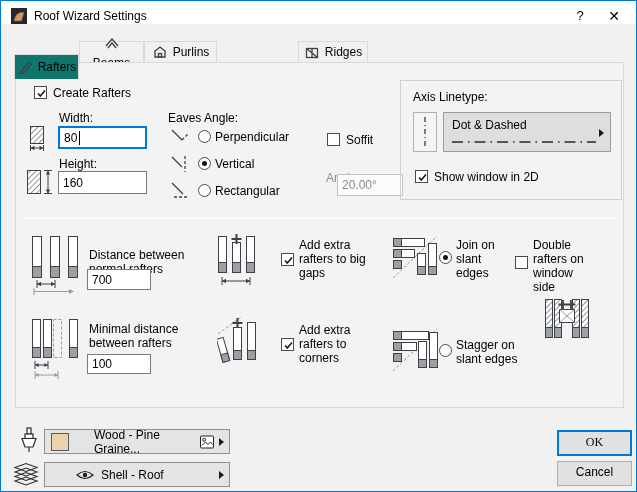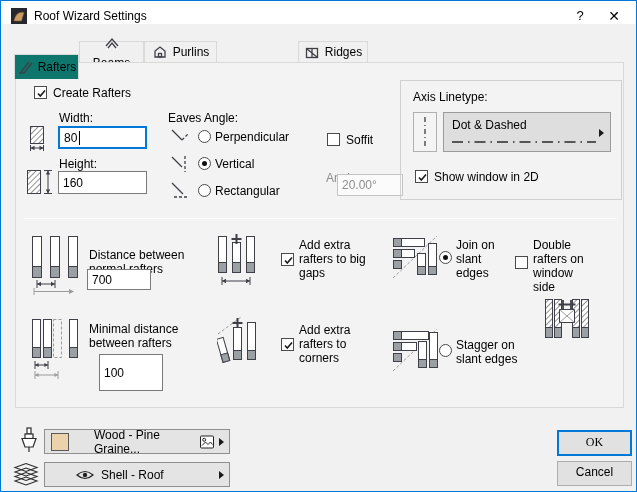--- a/index.html
+++ b/index.html
@@ -280,21 +280,21 @@
           <line x1="5" y1="47" x2="18" y2="47"></line>
         </g>
       <path d="M5,47 l3.6,-2 v4 Z M18,47 l-3.6,-2 v4 Z" fill="#3f3f47"></path>
       <g stroke="#9b9b9b">
           <path d="M5,53 v8 M28,53 v8"></path>
           <line x1="5" y1="57" x2="28" y2="57"></line>
         </g>
       <path d="M5,57 l3.6,-2 v4 Z M28,57 l-3.6,-2 v4 Z" fill="#9b9b9b"></path>
     </svg>
     <span class="lbl" style="left:73px;top:259px;width:112px;">Minimal distance between rafters</span>
-    <input class="fld" style="left: 71px; top: 291px; width: 64px; height: 37px; margin-left: 12px;" value="100">
+    <input class="fld" style="left: 71px; top: 291px; width: 64px; height: 20px;" value="100">
 
     <svg class="icon" style="left:201px;top:252px;" width="42" height="58">
       <path d="M1,19 L24,2" stroke="#9b9b9b" stroke-dasharray="3 2" fill="none"></path>
       <g transform="rotate(-16 8 38)" stroke="#3f3f47">
         <rect x="3.5" y="22.5" width="7" height="24" fill="#fff"></rect>
           <rect x="3.5" y="38.5" width="7" height="8" fill="#9aa0a4"></rect>
       </g>
       <g stroke="#3f3f47">
         <path d="M20.5,3 v10 M15.5,8 h10" stroke-width="2"></path>
         <rect x="16.5" y="12.5" width="8" height="32" fill="#fff"></rect>

